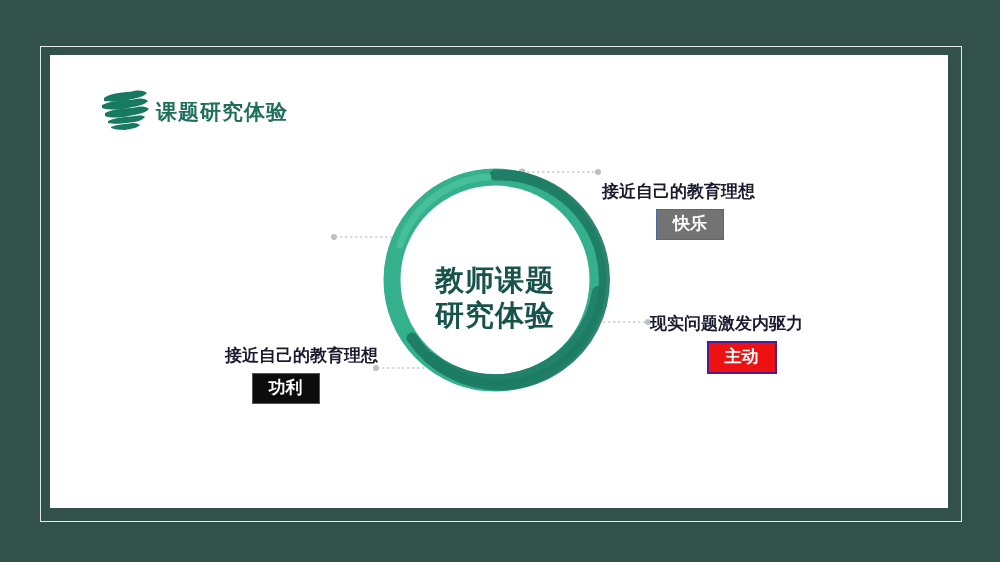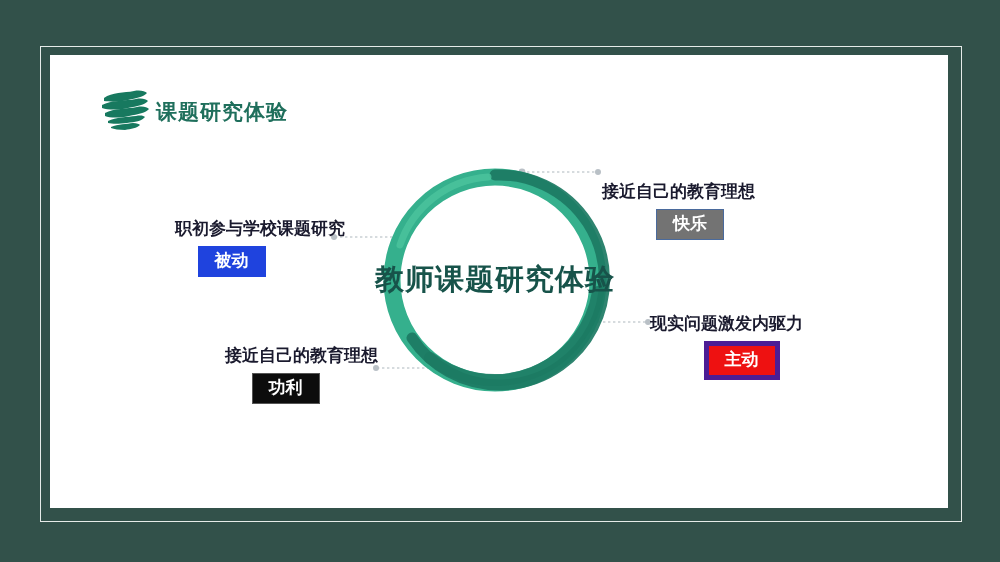--- a/index.html
+++ b/index.html
@@ -27,22 +27,22 @@
   .brush-icon{width:52px;height:46px;display:block;flex:0 0 auto;}
   .header-title{
     font-size:21px;font-weight:bold;color:#1f6f5c;letter-spacing:1px;
     white-space:nowrap;line-height:1;
   }
 
   
   .ring-wrap{position:absolute;left:320px;top:100px;width:250px;height:250px;}
   .ring-wrap svg{display:block;}
   .ring-center-text{
-    position:absolute;left:0;top:0;width:250px;height:250px;
-    display:flex;flex-direction:row;align-items:center;justify-content:center;
+    position:absolute;left:0;top:18px;width:250px;height:250px;
+    display:flex;flex-direction:column;align-items:center;justify-content:center;
     pointer-events:none;
   }
   .ring-center-text span{
     font-size:29px;font-weight:bold;color:#17534a;line-height:1.22;
     letter-spacing:1px;white-space:nowrap;
   }
 
   
   .connectors{position:absolute;left:0;top:0;width:898px;height:453px;pointer-events:none;}
 
@@ -52,21 +52,21 @@
     font-size:17px;font-weight:bold;color:#1a1a2e;white-space:nowrap;line-height:1.2;
   }
   .badge{
     display:inline-block;margin-top:7px;padding:3px 16px 4px 16px;
     font-size:17px;font-weight:bold;color:#ffffff;white-space:nowrap;
     line-height:1.25;box-sizing:border-box;
   }
   .badge.navy{background:#737373;border:1px solid #4a6a9c;}
   .badge.blue{background:#1f43de;border:1px solid #1f43de;}
   .badge.black{background:#0c0c0c;border:1px solid #555555;margin-left:8px;}
-  .badge.red{background:#ee1111;border:5px solid #4c1d95;}
+  .badge.red{background:#ee1111;border:2px solid #4c1d95;}
 
   .node-right-top{left:552px;top:100px;text-align:left;margin-top:27px;}
   .node-right-top .badge-row{text-align:center;width:176px;}
 
   .node-left-mid{left:68px;top:164px;text-align:right;}
   .node-left-mid .badge-row{text-align:center;width:227px;}
 
   .node-left-bot{left:135px;top:291px;text-align:right;}
   .node-left-bot .badge-row{text-align:center;width:193px;}
 
@@ -135,26 +135,20 @@
       </div>
     </div>
 
     <div class="node node-right-top">
       <div class="node-text">接近自己的教育理想</div>
       <div class="badge-row">
         <span class="badge navy">快乐</span>
       </div>
     </div>
 
-    <div class="node node-left-mid">
-      <div class="node-text">职初参与学校课题研究</div>
-      <div class="badge-row">
-        <span class="badge blue">被动</span>
-      </div>
-    </div>
 
     <div class="node node-left-bot">
       <div class="node-text">接近自己的教育理想</div>
       <div class="badge-row">
         <span class="badge black">功利</span>
       </div>
     </div>
 
     <div class="node node-right-bot">
       <div class="node-text">现实问题激发内驱力</div>

